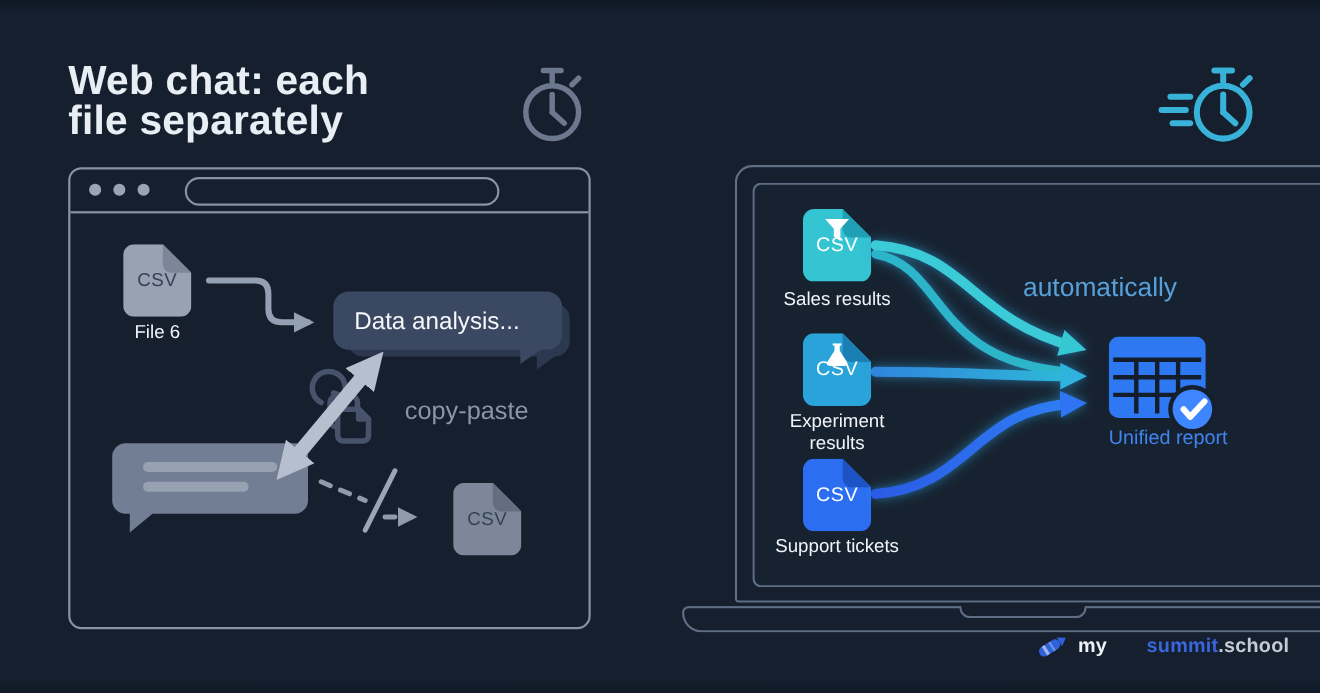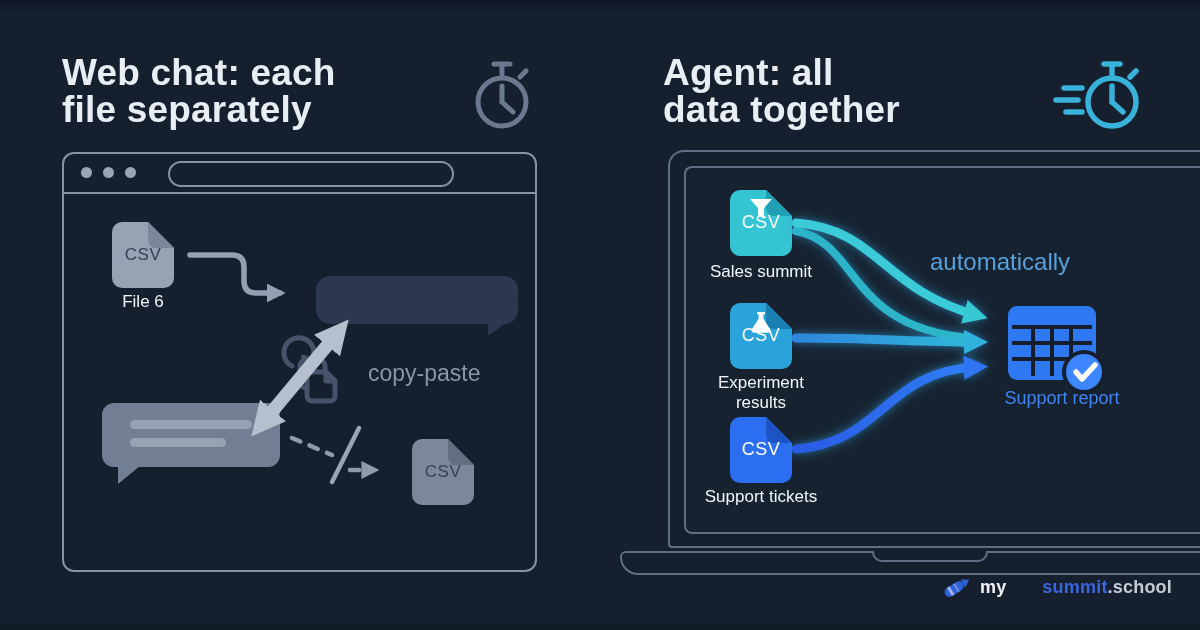--- a/index.html
+++ b/index.html
@@ -101,20 +101,21 @@
     <div class="csv-icon" style="left:48px;top:68px">
       <svg width="62" height="66" viewBox="0 0 62 66">
         <path d="M10 0 H36 L62 26 V56 A10 10 0 0 1 52 66 H10 A10 10 0 0 1 0 56 V10 A10 10 0 0 1 10 0 Z" fill="#97a2b2"></path>
         <path d="M36 0 L62 26 H44 A8 8 0 0 1 36 18 Z" fill="#7b8798"></path>
       </svg>
       <div class="csv-badge dark">CSV</div>
     </div>
     <div class="icon-label" style="left:19px;top:138px;width:120px">File 6</div>
 
     <div class="bubble-shadow"></div>
+    <div class="bubble-dark">Data analysis...</div>
 
     <svg class="flow-svg" style="left:214px;top:178px" width="72" height="80" viewBox="0 0 72 80">
       <g fill="none" stroke="#46536b" stroke-width="5" stroke-linecap="round" stroke-linejoin="round">
         <path d="M14 34 A15 15 0 1 1 34 28"></path>
         <path d="M34 28 l8 -6 M34 28 l-9 -3" stroke-width="4.5"></path>
         <rect x="22" y="28" width="25" height="28" rx="6"></rect>
         <path d="M34 40 h14 l9 9 v15 a5 5 0 0 1 -5 5 h-18 a5 5 0 0 1 -5 -5 v-19 a5 5 0 0 1 5 -5 z" fill="#151f2e"></path>
         <path d="M48 40 l9 9 h-9 z" fill="#46536b"></path>
       </g>
     </svg>
@@ -146,21 +147,20 @@
           </marker>
       </defs>
       <path d="M126 101 H168 Q180 101 180 113 V127 Q180 139 192 139 H216" fill="none" stroke="#93a0b2" stroke-width="5.5" stroke-linecap="round" marker-end="url(#m-elbow)"></path>
       <line x1="196" y1="272" x2="276" y2="176" stroke="#b5bfcd" stroke-width="13" marker-start="url(#m-big)" marker-end="url(#m-big)"></line>
       <path d="M228 284 L268 301" fill="none" stroke="#8f9aab" stroke-width="4.5" stroke-dasharray="9 10" stroke-linecap="round"></path>
       <line x1="295" y1="274" x2="268" y2="328" stroke="#9aa5b5" stroke-width="4.5" stroke-linecap="round"></line>
       <path d="M286 316 H310" fill="none" stroke="#8f9aab" stroke-width="4.5" stroke-dasharray="9 10" stroke-linecap="round" marker-end="url(#m-dash)"></path>
     </svg>
   </div>
 
-  <div id="title-right" class="panel-title">Agent: all data together</div>
 
   <svg class="timer-right" width="104" height="76" viewBox="0 0 104 76">
     <g fill="none" stroke="#38b2d8" stroke-width="5.5" stroke-linecap="round">
       <line x1="16" y1="30" x2="34" y2="30"></line>
       <line x1="8" y1="42" x2="30" y2="42"></line>
       <line x1="18" y1="54" x2="34" y2="54"></line>
       <line x1="56" y1="6" x2="72" y2="6"></line>
       <line x1="64" y1="8" x2="64" y2="16"></line>
       <line x1="82" y1="19" x2="88" y2="13"></line>
       <circle cx="64" cy="44" r="24"></circle>
@@ -178,21 +178,21 @@
   <div class="csv-icon" style="left:730px;top:190px">
     <svg width="62" height="66" viewBox="0 0 62 66">
       <path d="M10 0 H36 L62 26 V56 A10 10 0 0 1 52 66 H10 A10 10 0 0 1 0 56 V10 A10 10 0 0 1 10 0 Z" fill="#35c4d2"></path>
       <path d="M36 0 L62 26 H44 A8 8 0 0 1 36 18 Z" fill="#1fa0b4"></path>
     </svg>
     <svg class="glyph" width="24" height="21" viewBox="0 0 24 21">
       <path d="M1 0 H23 L15 9 V20 L9 16 V9 Z" fill="#ffffff"></path>
     </svg>
     <div class="csv-badge light">CSV</div>
   </div>
-  <div class="icon-label" style="left:701px;top:262px;width:120px">Sales summit</div>
+  <div class="icon-label" style="left:701px;top:262px;width:120px">Sales results</div>
 
   <div class="csv-icon" style="left:730px;top:303px">
     <svg width="62" height="66" viewBox="0 0 62 66">
       <path d="M10 0 H36 L62 26 V56 A10 10 0 0 1 52 66 H10 A10 10 0 0 1 0 56 V10 A10 10 0 0 1 10 0 Z" fill="#29a3d9"></path>
       <path d="M36 0 L62 26 H44 A8 8 0 0 1 36 18 Z" fill="#1b7fb4"></path>
     </svg>
     <svg class="glyph" width="22" height="22" viewBox="0 0 22 22">
       <path d="M7 0 h8 v2.2 h-1.6 v4.6 l6.4 10 a2.6 2.6 0 0 1 -2.2 4 H4.4 a2.6 2.6 0 0 1 -2.2 -4 L8.6 6.8 V2.2 H7 Z" fill="#ffffff"></path>
     </svg>
     <div class="csv-badge light">CSV</div>
@@ -243,21 +243,21 @@
       <line x1="4" y1="37" x2="84" y2="37"></line>
       <line x1="4" y1="53" x2="84" y2="53"></line>
       <line x1="25" y1="21" x2="25" y2="70"></line>
       <line x1="44" y1="21" x2="44" y2="70"></line>
       <line x1="63" y1="21" x2="63" y2="70"></line>
     </g>
     <circle cx="76" cy="66" r="22" fill="#151f2e"></circle>
     <circle cx="76" cy="66" r="18" fill="#3e86ff"></circle>
     <path d="M68 66 l6 7 l13 -14" fill="none" stroke="#ffffff" stroke-width="5.5" stroke-linecap="round" stroke-linejoin="round"></path>
   </svg>
-  <div class="unified-label">Support report</div>
+  <div class="unified-label">Unified report</div>
 
   <div class="brand">
     <svg width="34" height="28" viewBox="0 0 34 28">
       <g transform="rotate(-32 17 14)">
         <rect x="3" y="9.5" width="21" height="9.5" rx="4.7" fill="#2f62d8"></rect>
         <path d="M24 9.5 l7 4.7 -7 4.8 z" fill="#2f62d8"></path>
         <rect x="8" y="9.5" width="3" height="9.5" fill="#9db6ee"></rect>
         <rect x="15" y="9.5" width="2.2" height="9.5" fill="#6e8fe6"></rect>
       </g>
     </svg>

